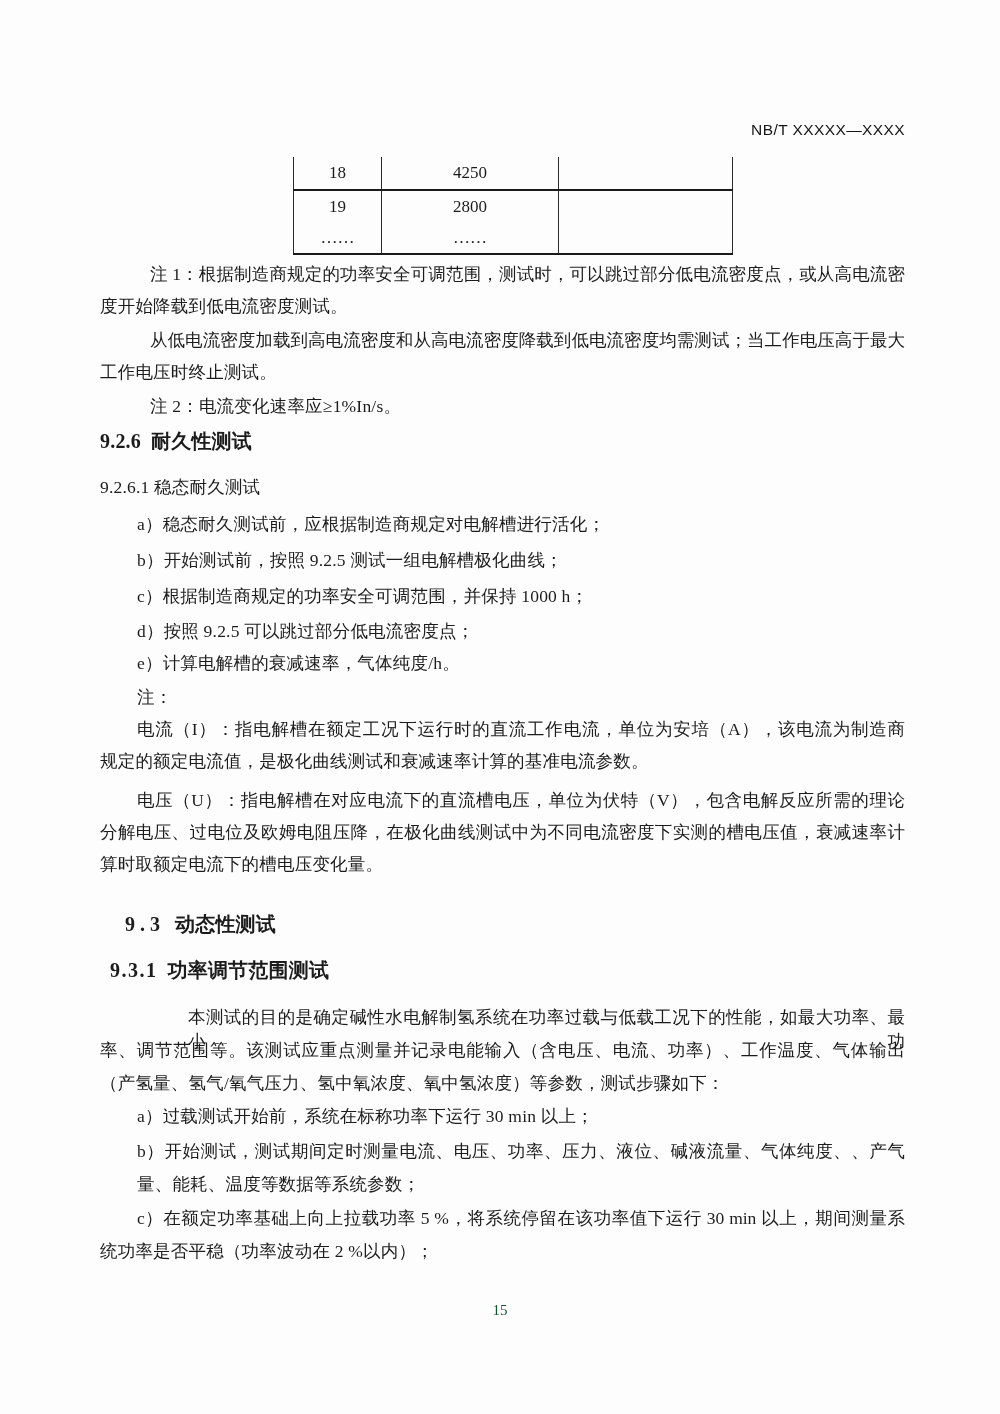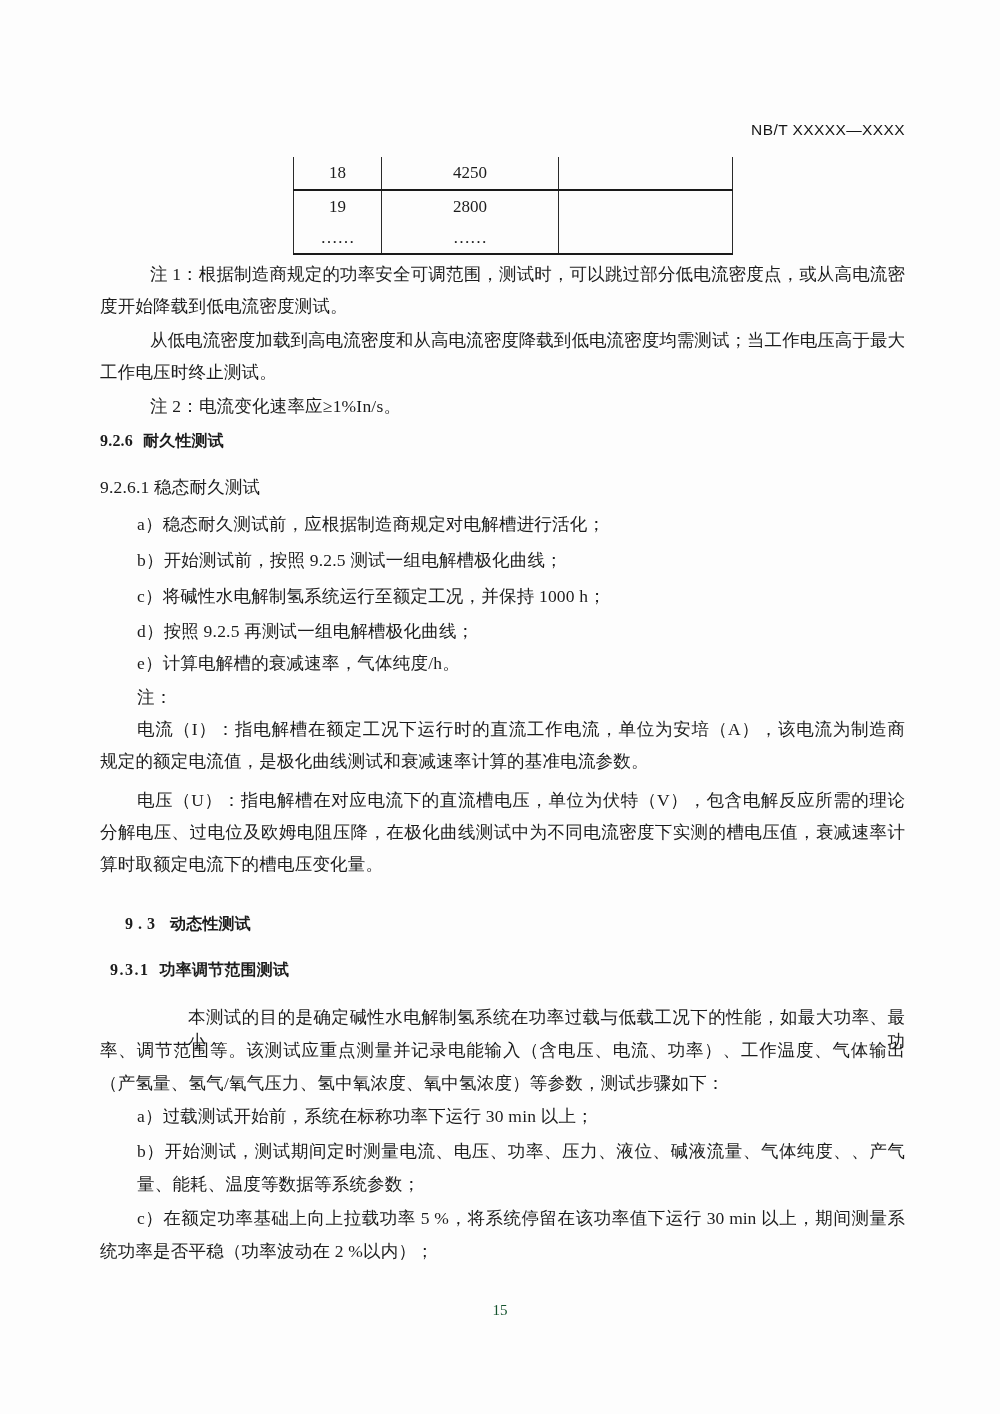--- a/index.html
+++ b/index.html
@@ -35,21 +35,21 @@
   .tc.c3{width:175px;border-right:1.5px solid #2a2a2a;}
   
   .ln{
     position:absolute;
     font-size:17.5px;
     line-height:24px;
     white-space:nowrap;
     letter-spacing:.2px;
   }
   .j{white-space:normal;text-align:justify;text-align-last:justify;letter-spacing:0;}
-  .hd{font-family:"Liberation Sans","DejaVu Sans",sans-serif;font-weight:700;font-size:16px;}
+  .hd{font-family:"Liberation Sans","DejaVu Sans",sans-serif;font-weight:700;font-size:20px;}
   .hd .hnum{font-family:"Liberation Serif","DejaVu Serif",serif;font-weight:700;}
   .hnum{display:inline-block;margin-right:10px;}
   .hnum.wide{letter-spacing:5px;}
   .hnum.med{letter-spacing:1.5px;}
   .pgnum{
     position:absolute;left:0;top:1302px;width:100%;
     text-align:center;font-size:15px;color:#14532d;
   }
 </style>
 </head>
@@ -84,22 +84,22 @@
   <div class="ln" style="left:150px;top:394px">注 2：电流变化速率应≥1%In/s。</div>
 
   <div class="ln hd" style="left:100px;top:429px">
     <span class="hnum">9.2.6</span><span class="htitle">耐久性测试</span>
   </div>
 
   <div class="ln" style="left:100px;top:475px">9.2.6.1 稳态耐久测试</div>
 
   <div class="ln" style="left:137px;top:512px">a）稳态耐久测试前，应根据制造商规定对电解槽进行活化；</div>
   <div class="ln" style="left:137px;top:548px">b）开始测试前，按照 9.2.5 测试一组电解槽极化曲线；</div>
-  <div class="ln" style="left:137px;top:584px">c）将碱性水电解制氢系统运行至额定工况，并保持 1000 h；</div>
-  <div class="ln" style="left:137px;top:619px">d）按照 9.2.5 再测试一组电解槽极化曲线；</div>
+  <div class="ln" style="left:137px;top:584px">c）根据制造商规定的功率安全可调范围，并保持 1000 h；</div>
+  <div class="ln" style="left:137px;top:619px">d）按照 9.2.5 可以跳过部分低电流密度点；</div>
   <div class="ln" style="left:137px;top:651px">e）计算电解槽的衰减速率，气体纯度/h。</div>
 
   <div class="ln" style="left:137px;top:685px">注：</div>
   <div class="ln j" style="left:137px;top:717px;width:768px">电流（I）：指电解槽在额定工况下运行时的直流工作电流，单位为安培（A），该电流为制造商</div>
   <div class="ln j" style="left:137px;top:788px;width:768px">电压（U）：指电解槽在对应电流下的直流槽电压，单位为伏特（V），包含电解反应所需的理论</div>
   <div class="ln" style="left:100px;top:749px">规定的额定电流值，是极化曲线测试和衰减速率计算的基准电流参数。</div>
   <div class="ln j" style="left:100px;top:820px;width:805px">分解电压、过电位及欧姆电阻压降，在极化曲线测试中为不同电流密度下实测的槽电压值，衰减速率计</div>
   <div class="ln" style="left:100px;top:852px">算时取额定电流下的槽电压变化量。</div>
 
   <div class="ln hd" style="left:125px;top:912px">

